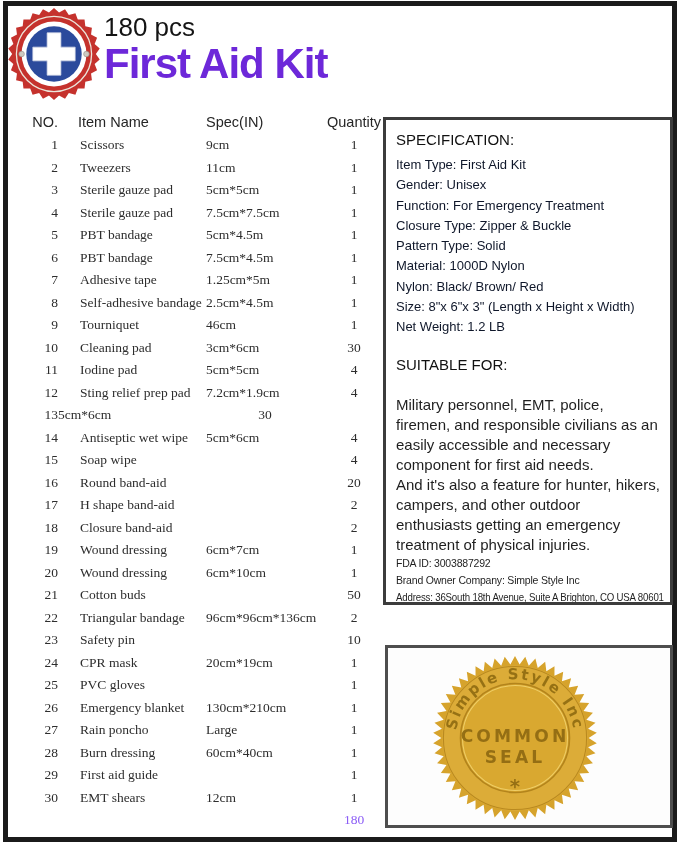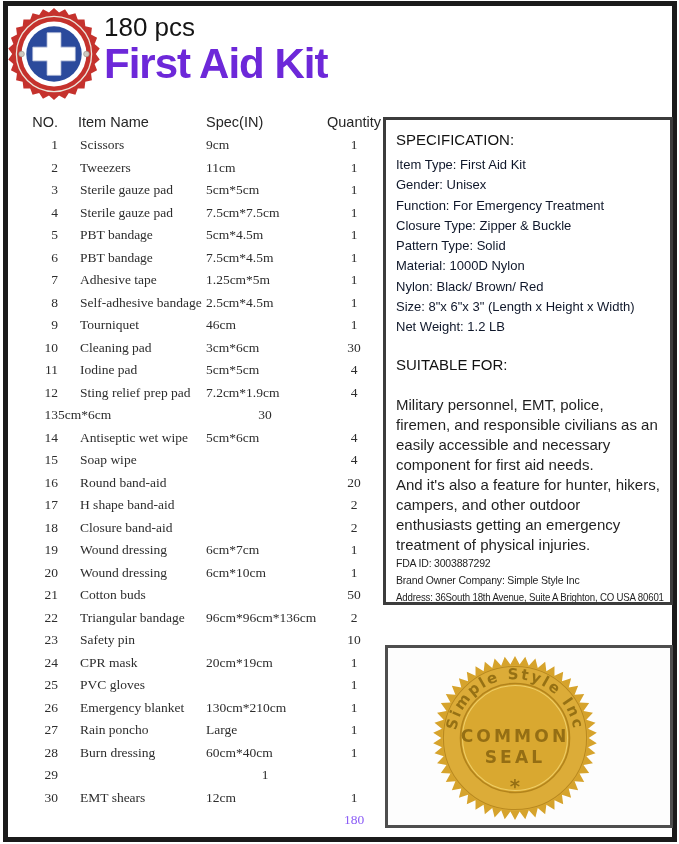--- a/index.html
+++ b/index.html
@@ -235,20 +235,21 @@
           <div class="cell c-qty">1</div>
         </div>
         <div class="trow">
           <div class="cell c-no">28</div>
           <div class="cell c-name">Burn dressing</div>
           <div class="cell c-spec">60cm*40cm</div>
           <div class="cell c-qty">1</div>
         </div>
         <div class="trow">
           <div class="cell c-no">29</div>
+          <div class="cell c-name">First aid guide</div>
           <div class="cell c-spec"></div>
           <div class="cell c-qty">1</div>
         </div>
         <div class="trow">
           <div class="cell c-no">30</div>
           <div class="cell c-name">EMT shears</div>
           <div class="cell c-spec">12cm</div>
           <div class="cell c-qty">1</div>
         </div>
       </div>

